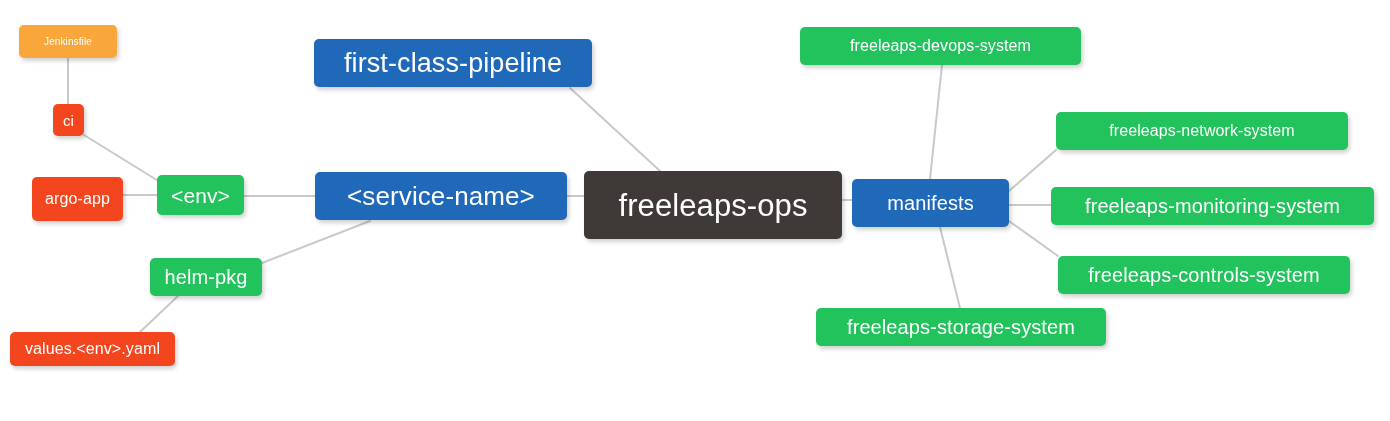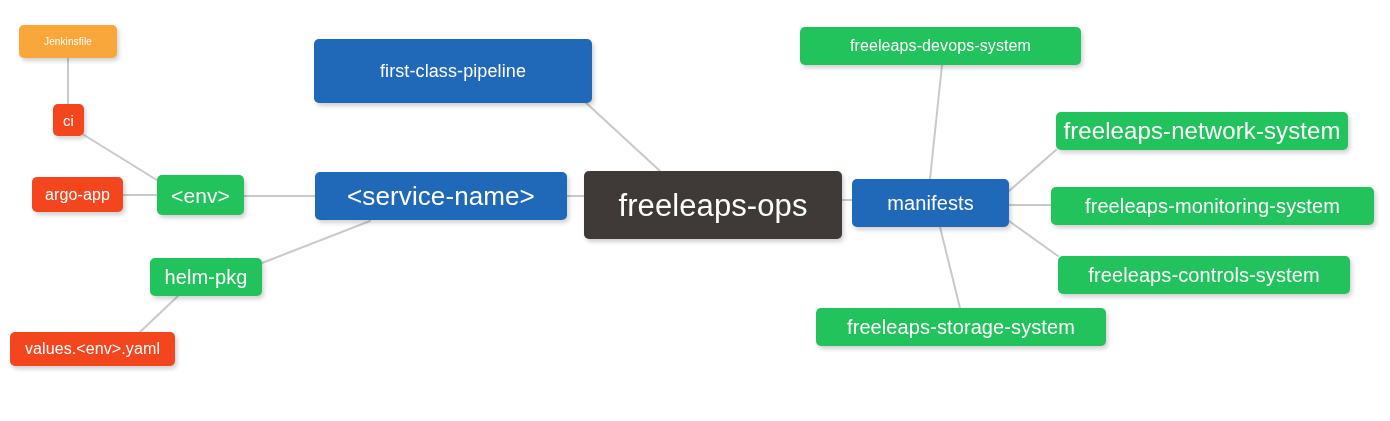--- a/index.html
+++ b/index.html
@@ -65,48 +65,48 @@
       <line x1="1009" y1="221" x2="1058" y2="256" stroke="#c9c9c9" stroke-width="2" stroke-linecap="round"></line>
       <line x1="940" y1="227" x2="960" y2="308" stroke="#c9c9c9" stroke-width="2" stroke-linecap="round"></line>
     </svg>
   <div id="node-layer">
       <div class="node" style="left: 19px; top: 25px; width: 98px; height: 33px; background: rgb(249, 166, 58); font-size: 10px;">
         <span class="node-label">Jenkinsfile</span>
       </div>
       <div class="node" style="left: 53px; top: 104px; width: 31px; height: 32px; background: rgb(244, 70, 30); font-size: 15px; text-align: right;">
         <span class="node-label">ci</span>
       </div>
-      <div class="node" style="left: 32px; top: 177px; width: 91px; height: 35px; background: rgb(244, 70, 30); font-size: 16px;">
+      <div class="node" style="left: 32px; top: 177px; width: 91px; height: 44px; background: rgb(244, 70, 30); font-size: 16px;">
         <span class="node-label">argo-app</span>
       </div>
       <div class="node" style="left: 157px; top: 175px; width: 87px; height: 40px; background: rgb(34, 194, 92); font-size: 21px;">
         <span class="node-label">&lt;env&gt;</span>
       </div>
       <div class="node" style="left: 150px; top: 258px; width: 112px; height: 38px; background: rgb(34, 194, 92); font-size: 20px;">
         <span class="node-label">helm-pkg</span>
       </div>
       <div class="node" style="left: 10px; top: 332px; width: 165px; height: 34px; background: rgb(244, 70, 30); font-size: 16px;">
         <span class="node-label">values.&lt;env&gt;.yaml</span>
       </div>
-      <div class="node" style="left: 314px; top: 39px; width: 278px; height: 64px; background: rgb(32, 105, 184); font-size: 18px;">
+      <div class="node" style="left: 314px; top: 39px; width: 278px; height: 48px; background: rgb(32, 105, 184); font-size: 27px;">
         <span class="node-label">first-class-pipeline</span>
       </div>
       <div class="node" style="left: 315px; top: 172px; width: 252px; height: 48px; background: rgb(32, 105, 184); font-size: 26px;">
         <span class="node-label">&lt;service-name&gt;</span>
       </div>
       <div class="node" style="left: 584px; top: 171px; width: 258px; height: 68px; background: rgb(63, 58, 56); font-size: 31px;">
         <span class="node-label">freeleaps-ops</span>
       </div>
       <div class="node" style="left: 852px; top: 179px; width: 157px; height: 48px; background: rgb(32, 105, 184); font-size: 20px;">
         <span class="node-label">manifests</span>
       </div>
       <div class="node" style="left: 800px; top: 27px; width: 281px; height: 38px; background: rgb(34, 194, 92); font-size: 16px;">
         <span class="node-label">freeleaps-devops-system</span>
       </div>
-      <div class="node" style="left: 1056px; top: 112px; width: 292px; height: 38px; background: rgb(34, 194, 92); font-size: 24px;">
+      <div class="node" style="left: 1056px; top: 112px; width: 292px; height: 38px; background: rgb(34, 194, 92); font-size: 16px;">
         <span class="node-label">freeleaps-network-system</span>
       </div>
       <div class="node" style="left: 1051px; top: 187px; width: 323px; height: 38px; background: rgb(34, 194, 92); font-size: 20px;">
         <span class="node-label">freeleaps-monitoring-system</span>
       </div>
       <div class="node" style="left: 1058px; top: 256px; width: 292px; height: 38px; background: rgb(34, 194, 92); font-size: 20px;">
         <span class="node-label">freeleaps-controls-system</span>
       </div>
       <div class="node" style="left: 816px; top: 308px; width: 290px; height: 38px; background: rgb(34, 194, 92); font-size: 20px;">
         <span class="node-label">freeleaps-storage-system</span>

